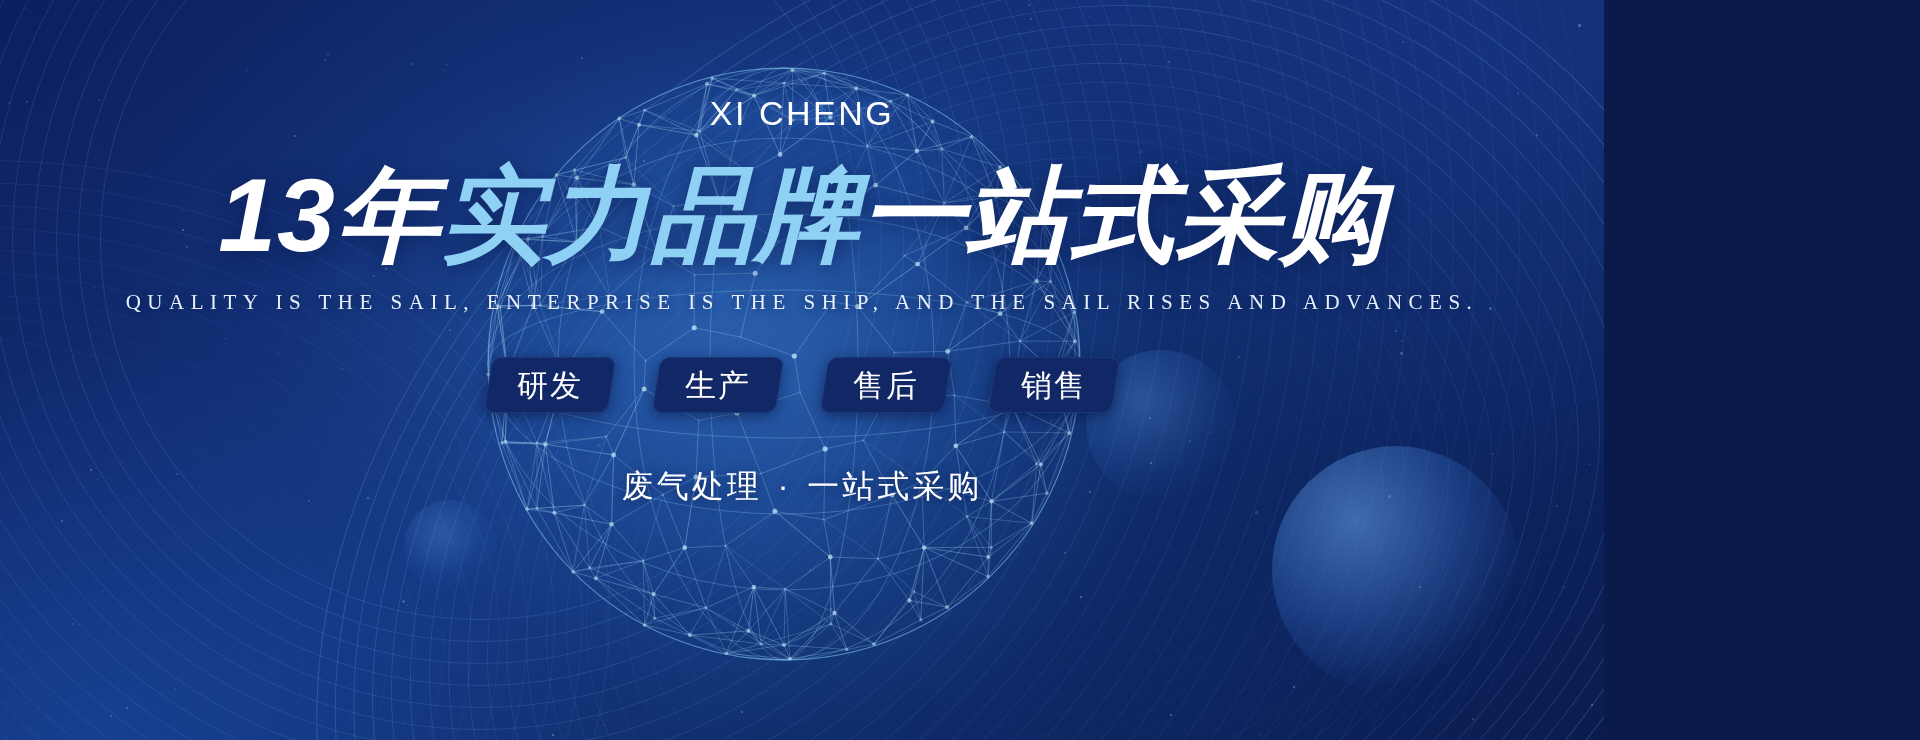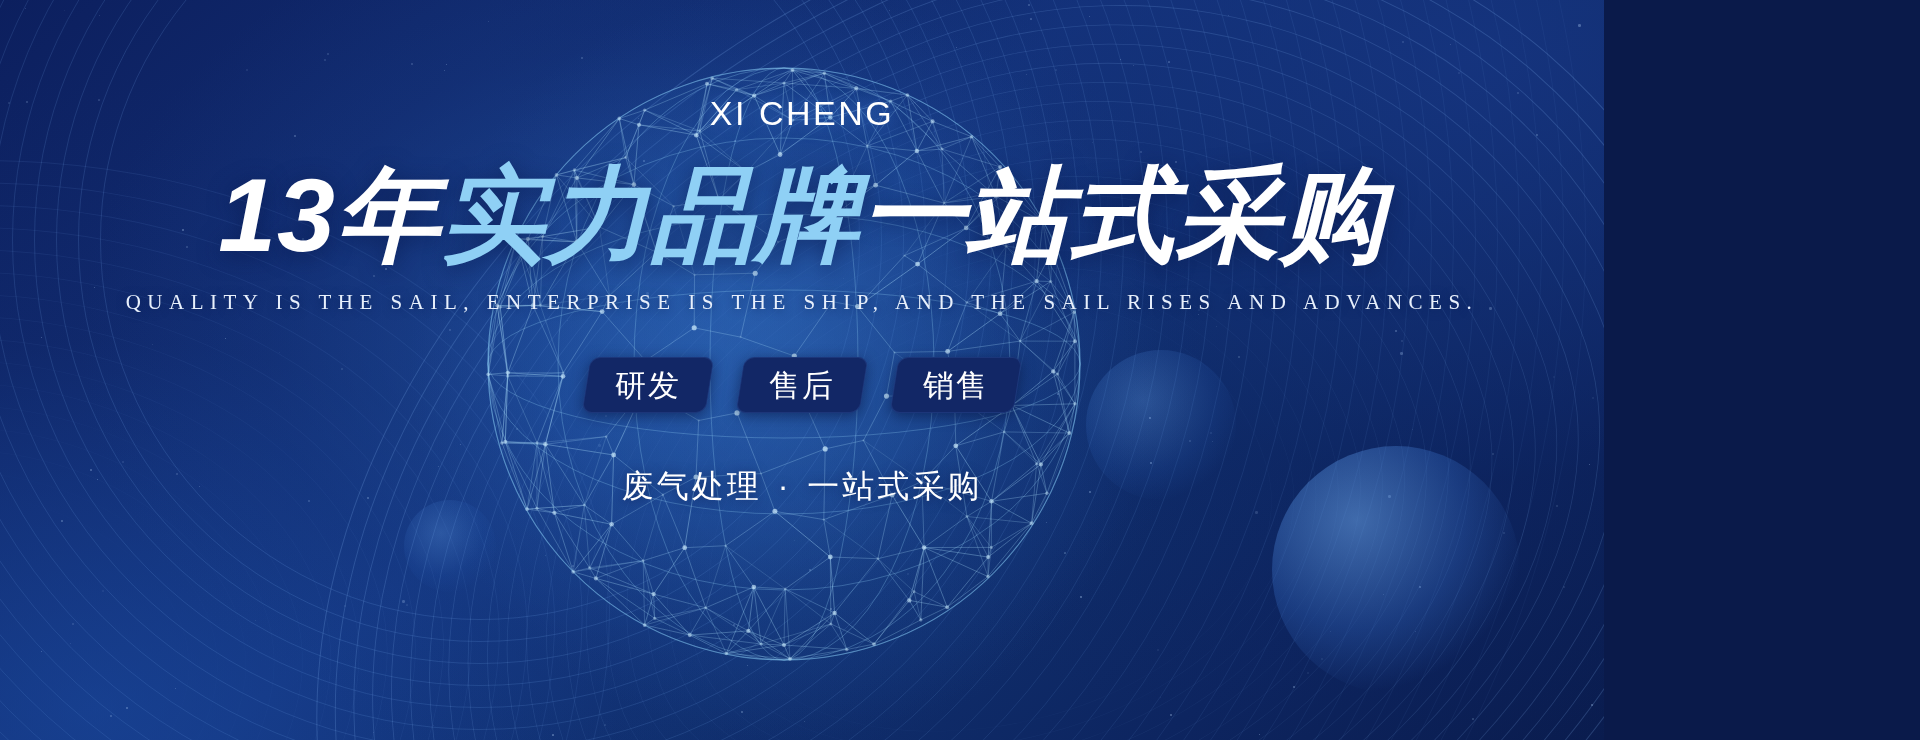--- a/index.html
+++ b/index.html
@@ -69,21 +69,21 @@
 
   .headline{margin-top:30px;font-size:104px;font-weight:700;font-style:italic;line-height:1.06;
     letter-spacing:1px;white-space:nowrap;text-shadow:0 4px 22px rgba(8,26,80,.70);}
   .headline .w{color:#ffffff;}
   .headline .b{color:#8fd0f5;}
 
   .tagline{margin-top:20px;font-family:"Liberation Serif","DejaVu Serif",serif;
     font-size:21px;letter-spacing:6.5px;color:#e8f0fc;white-space:nowrap;font-weight:400;
     text-shadow:0 1px 10px rgba(10,30,85,.8);}
 
-  .tags{display:flex;gap:30px;margin-top:42px;}
+  .tags{display:flex;gap:44px;margin-top:42px;}
   .tag{position:relative;width:124px;height:56px;display:flex;align-items:center;justify-content:center;}
   .tag .shape{position:absolute;inset:0;background:#122766;border-radius:10px;
     transform:skewX(-9deg);box-shadow:0 3px 14px rgba(5,18,60,.55);
     border:1px solid rgba(80,130,215,.18);}
   .tag .txt{position:relative;font-size:31px;font-weight:400;color:#ffffff;letter-spacing:2px;line-height:1;}
 
   .footer{margin-top:52px;font-size:32px;color:#ffffff;letter-spacing:3px;font-weight:400;
     text-shadow:0 1px 12px rgba(10,30,85,.8);white-space:nowrap;}
   .footer .sep{padding:0 16px;}
 </style>
@@ -1058,20 +1058,24 @@
 
     <div class="tagline">QUALITY IS THE SAIL, ENTERPRISE IS THE SHIP, AND THE SAIL RISES AND ADVANCES.</div>
 
     <div class="tags">
       <div class="tag">
         <span class="shape"></span>
         <span class="txt">研发</span>
       </div>
       <div class="tag">
         <span class="shape"></span>
+        <span class="txt">生产</span>
+      </div>
+      <div class="tag">
+        <span class="shape"></span>
         <span class="txt">售后</span>
       </div>
       <div class="tag">
         <span class="shape"></span>
         <span class="txt">销售</span>
       </div>
     </div>
 
     <div class="footer">
       <span>废气处理</span><span class="sep">·</span><span>一站式采购</span>

